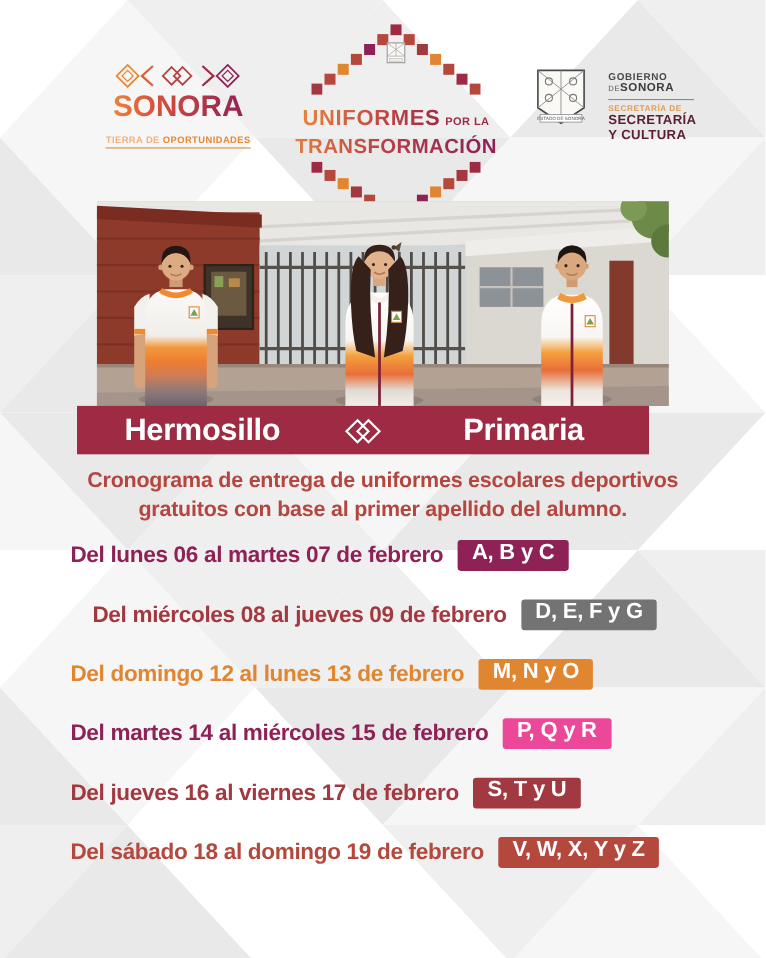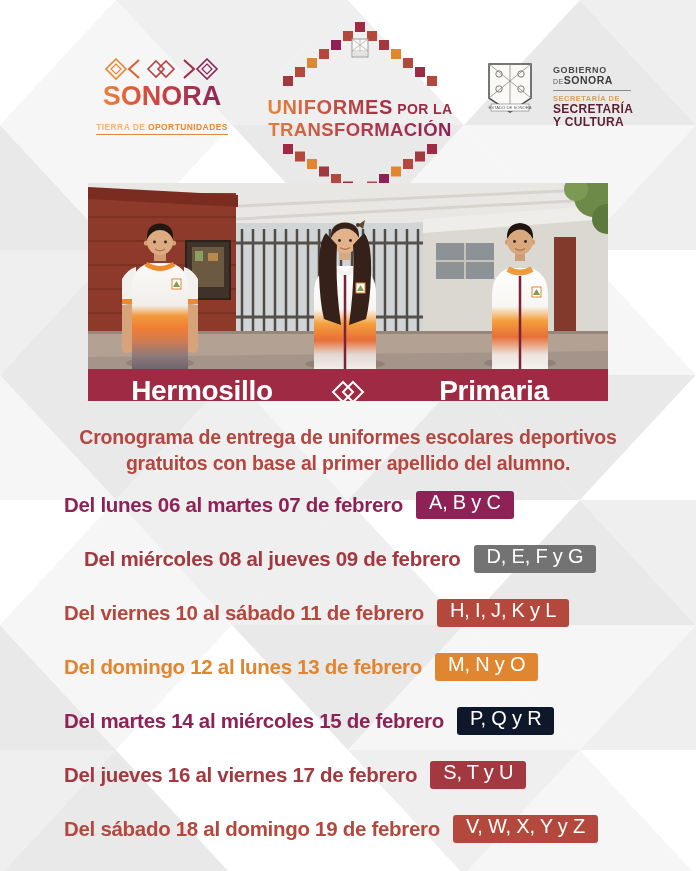--- a/index.html
+++ b/index.html
@@ -23,21 +23,21 @@
 
   .program-logo{left:258px; top:22px; width:204px; text-align:center;}
   .chev-wrap{position:relative; width:154px; margin:0 auto;}
   .mini-seal{position:absolute; left:50%; top:16px; transform:translateX(-50%);}
   .program-title{margin-top:4px; line-height:22px; white-space:nowrap;}
   .program-title .big{
     font-size:20px; font-weight:bold; letter-spacing:0.6px;
     background:linear-gradient(90deg,#e8843a 0%, #c14b44 55%, #9e2b43 100%);
     -webkit-background-clip:text; background-clip:text; color:#b6413f; -webkit-text-fill-color:transparent;
   }
-  .program-title .small{font-size:14px; font-weight:bold; color:#9e2b43; letter-spacing:0.4px;}
+  .program-title .small{font-size:10px; font-weight:bold; color:#9e2b43; letter-spacing:0.4px;}
   .program-title2{
     line-height:20px; font-size:18.5px; font-weight:bold; letter-spacing:0.4px; white-space:nowrap;
     background:linear-gradient(90deg,#e8843a 0%, #b63f47 45%, #8e2156 90%);
     -webkit-background-clip:text; background-clip:text; color:#9e2b43; -webkit-text-fill-color:transparent;
   }
   .chev-bottom-wrap{margin-top:4px;}
 
   .gov-logo{left:487px; top:62px; display:flex; gap:20px; align-items:flex-start;}
   .gov-text{padding-top:3px;}
   .gov-line1{font-size:9px; font-weight:bold; color:#4a4a4a; letter-spacing:0.6px; line-height:10px;}
@@ -45,36 +45,36 @@
   .gov-line2 .de{font-size:7px; font-weight:normal; color:#5a5a5a;}
   .gov-rule{width:78px; height:1px; background:#8a8a8a; margin:3px 0;}
   .gov-dept-prefix{font-size:7.5px; font-weight:bold; color:#d9a05c; letter-spacing:0.5px; line-height:9px;}
   .gov-dept{font-size:12px; font-weight:bold; color:#5c1f31; letter-spacing:0.3px; line-height:13px;}
 
   
   .photo{left:88px; top:183px; width:520px; height:186px;}
   .photo svg{display:block;}
 
   
-  .banner{left:88px; top:369px; width:520px; height:32px; display:grid;
+  .banner{left:70px; top:369px; width:520px; height:44px; display:grid;
     grid-template-columns:1fr 64px 1fr; align-items:center;}
   .banner-text{font-size:28px; font-weight:bold; color:#ffffff; text-align:center;
     letter-spacing:-0.3px; line-height:44px;}
   .banner-icon{justify-self:center; padding-top:2px;}
 
   
   .intro{left:38px; top:424px; width:620px; text-align:center;
     font-size:19.5px; font-weight:bold; line-height:26px; letter-spacing:-0.2px;}
 
   
   .schedule{left:64px; top:489px; width:610px; display:flex; flex-direction:column; gap:23px;}
   .row{display:flex; align-items:center; gap:13px; height:31px;}
   .date{font-size:20.5px; font-weight:bold; letter-spacing:-0.3px; white-space:nowrap;}
   .badge{display:inline-block; padding:0 13px 5px 13px; border-radius:3px;
-    font-size:20px; font-weight:normal; color:#ffffff; letter-spacing:-0.2px; white-space:nowrap;}
+    font-size:20px; font-weight:bold; color:#ffffff; letter-spacing:-0.2px; white-space:nowrap;}
 </style>
 </head>
 <body>
 
 <div class="poster">
 
   <svg class="bg" id="bgpat" viewBox="0 0 696 871" xmlns="http://www.w3.org/2000/svg">
       <polygon points="-232,125 -116,0 0,125" fill="#ffffff"></polygon>
       <polygon points="-116,0 116,0 0,125" fill="#ffffff"></polygon>
       <polygon points="0,125 116,0 232,125" fill="#f6f6f6"></polygon>
@@ -372,30 +372,26 @@
   <div class="layer schedule">
     <div class="row">
       <span class="date" style="color: rgb(142, 33, 86);">Del lunes 06 al martes 07 de febrero</span>
       <span class="badge" style="background-color: rgb(142, 33, 86);">A, B y C</span>
     </div>
     <div class="row">
       <span class="date" style="color: rgb(163, 57, 64); margin-left: 20px;">Del miércoles 08 al jueves 09 de febrero</span>
       <span class="badge" style="background-color: #737373;">D, E, F y G</span>
     </div>
     <div class="row">
-      <span class="date" style="color: rgb(181, 72, 61);">Del viernes 10 al sábado 11 de febrero</span>
-      <span class="badge" style="background-color: rgb(181, 72, 61);">H, I, J, K y L</span>
-    </div>
-    <div class="row">
       <span class="date" style="color: rgb(224, 134, 49);">Del domingo 12 al lunes 13 de febrero</span>
       <span class="badge" style="background-color: rgb(224, 134, 49);">M, N y O</span>
     </div>
     <div class="row">
       <span class="date" style="color: rgb(142, 33, 86);">Del martes 14 al miércoles 15 de febrero</span>
-      <span class="badge" style="background-color: #0f172a;">P, Q y R</span>
+      <span class="badge" style="background-color: #ec4899;">P, Q y R</span>
     </div>
     <div class="row">
       <span class="date" style="color: rgb(163, 57, 64);">Del jueves 16 al viernes 17 de febrero</span>
       <span class="badge" style="background-color: rgb(163, 57, 64);">S, T y U</span>
     </div>
     <div class="row">
       <span class="date" style="color: rgb(181, 72, 61);">Del sábado 18 al domingo 19 de febrero</span>
       <span class="badge" style="background-color: rgb(181, 72, 61);">V, W, X, Y y Z</span>
     </div>
   </div>

